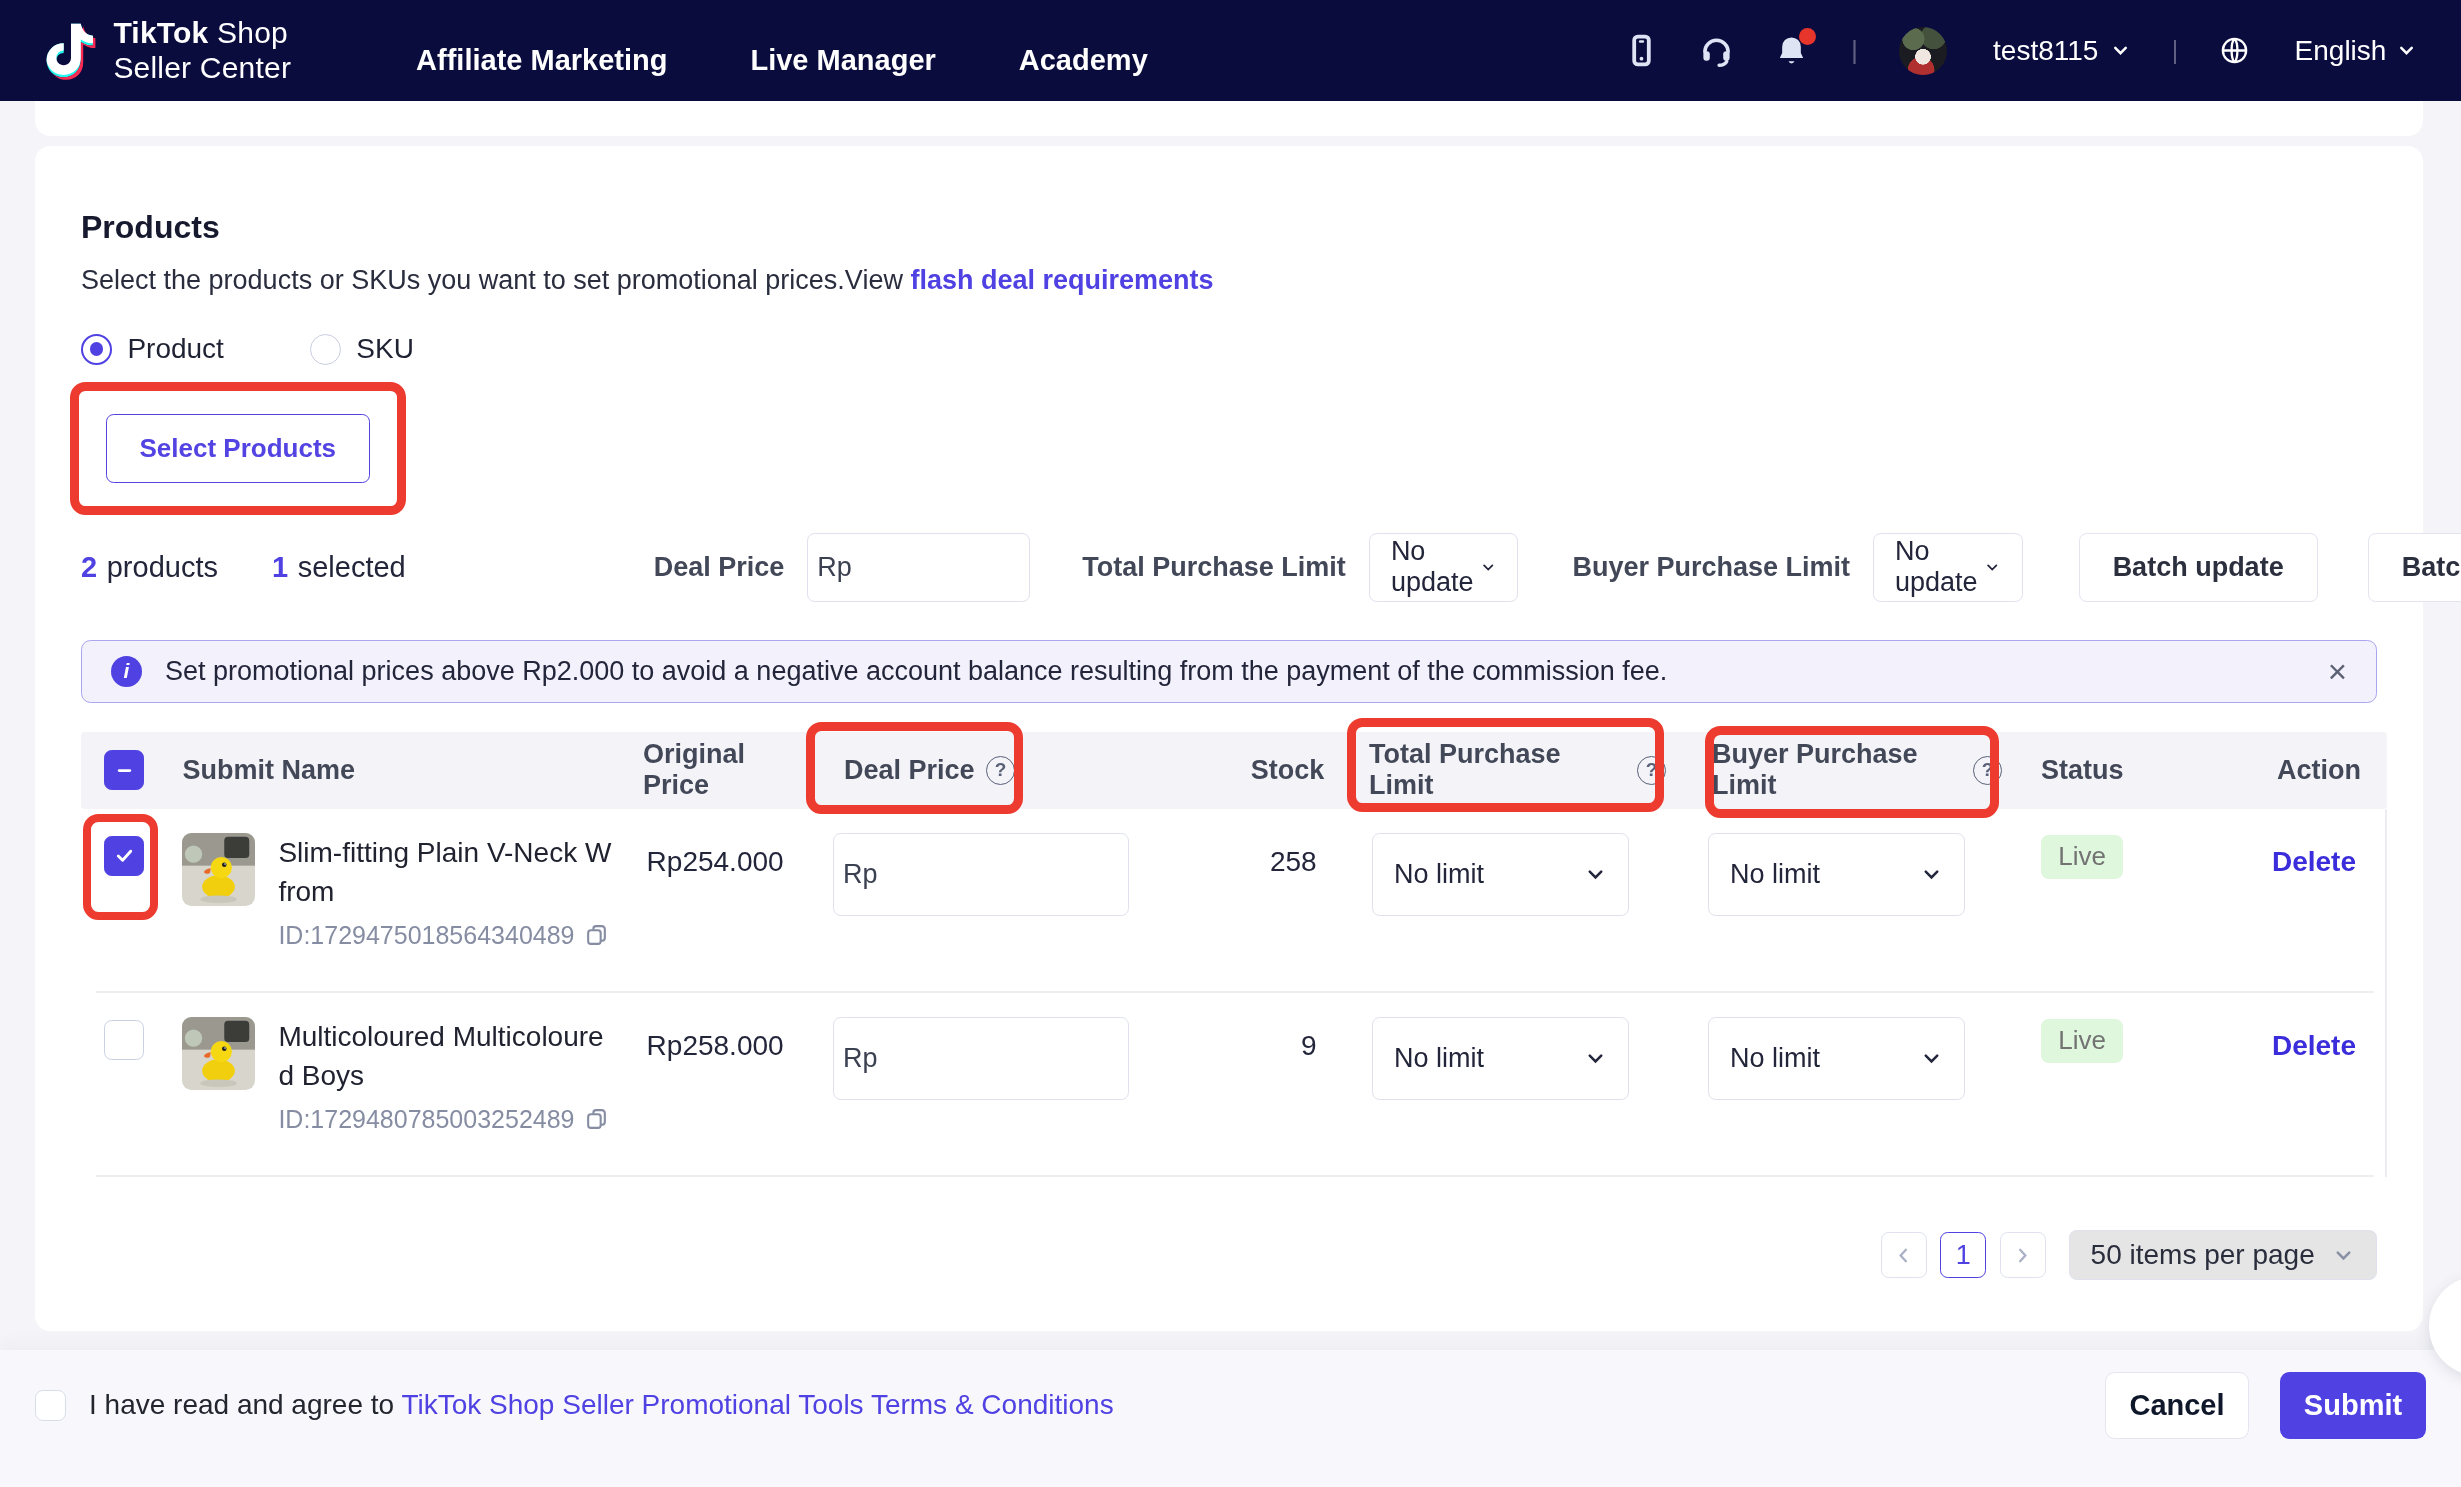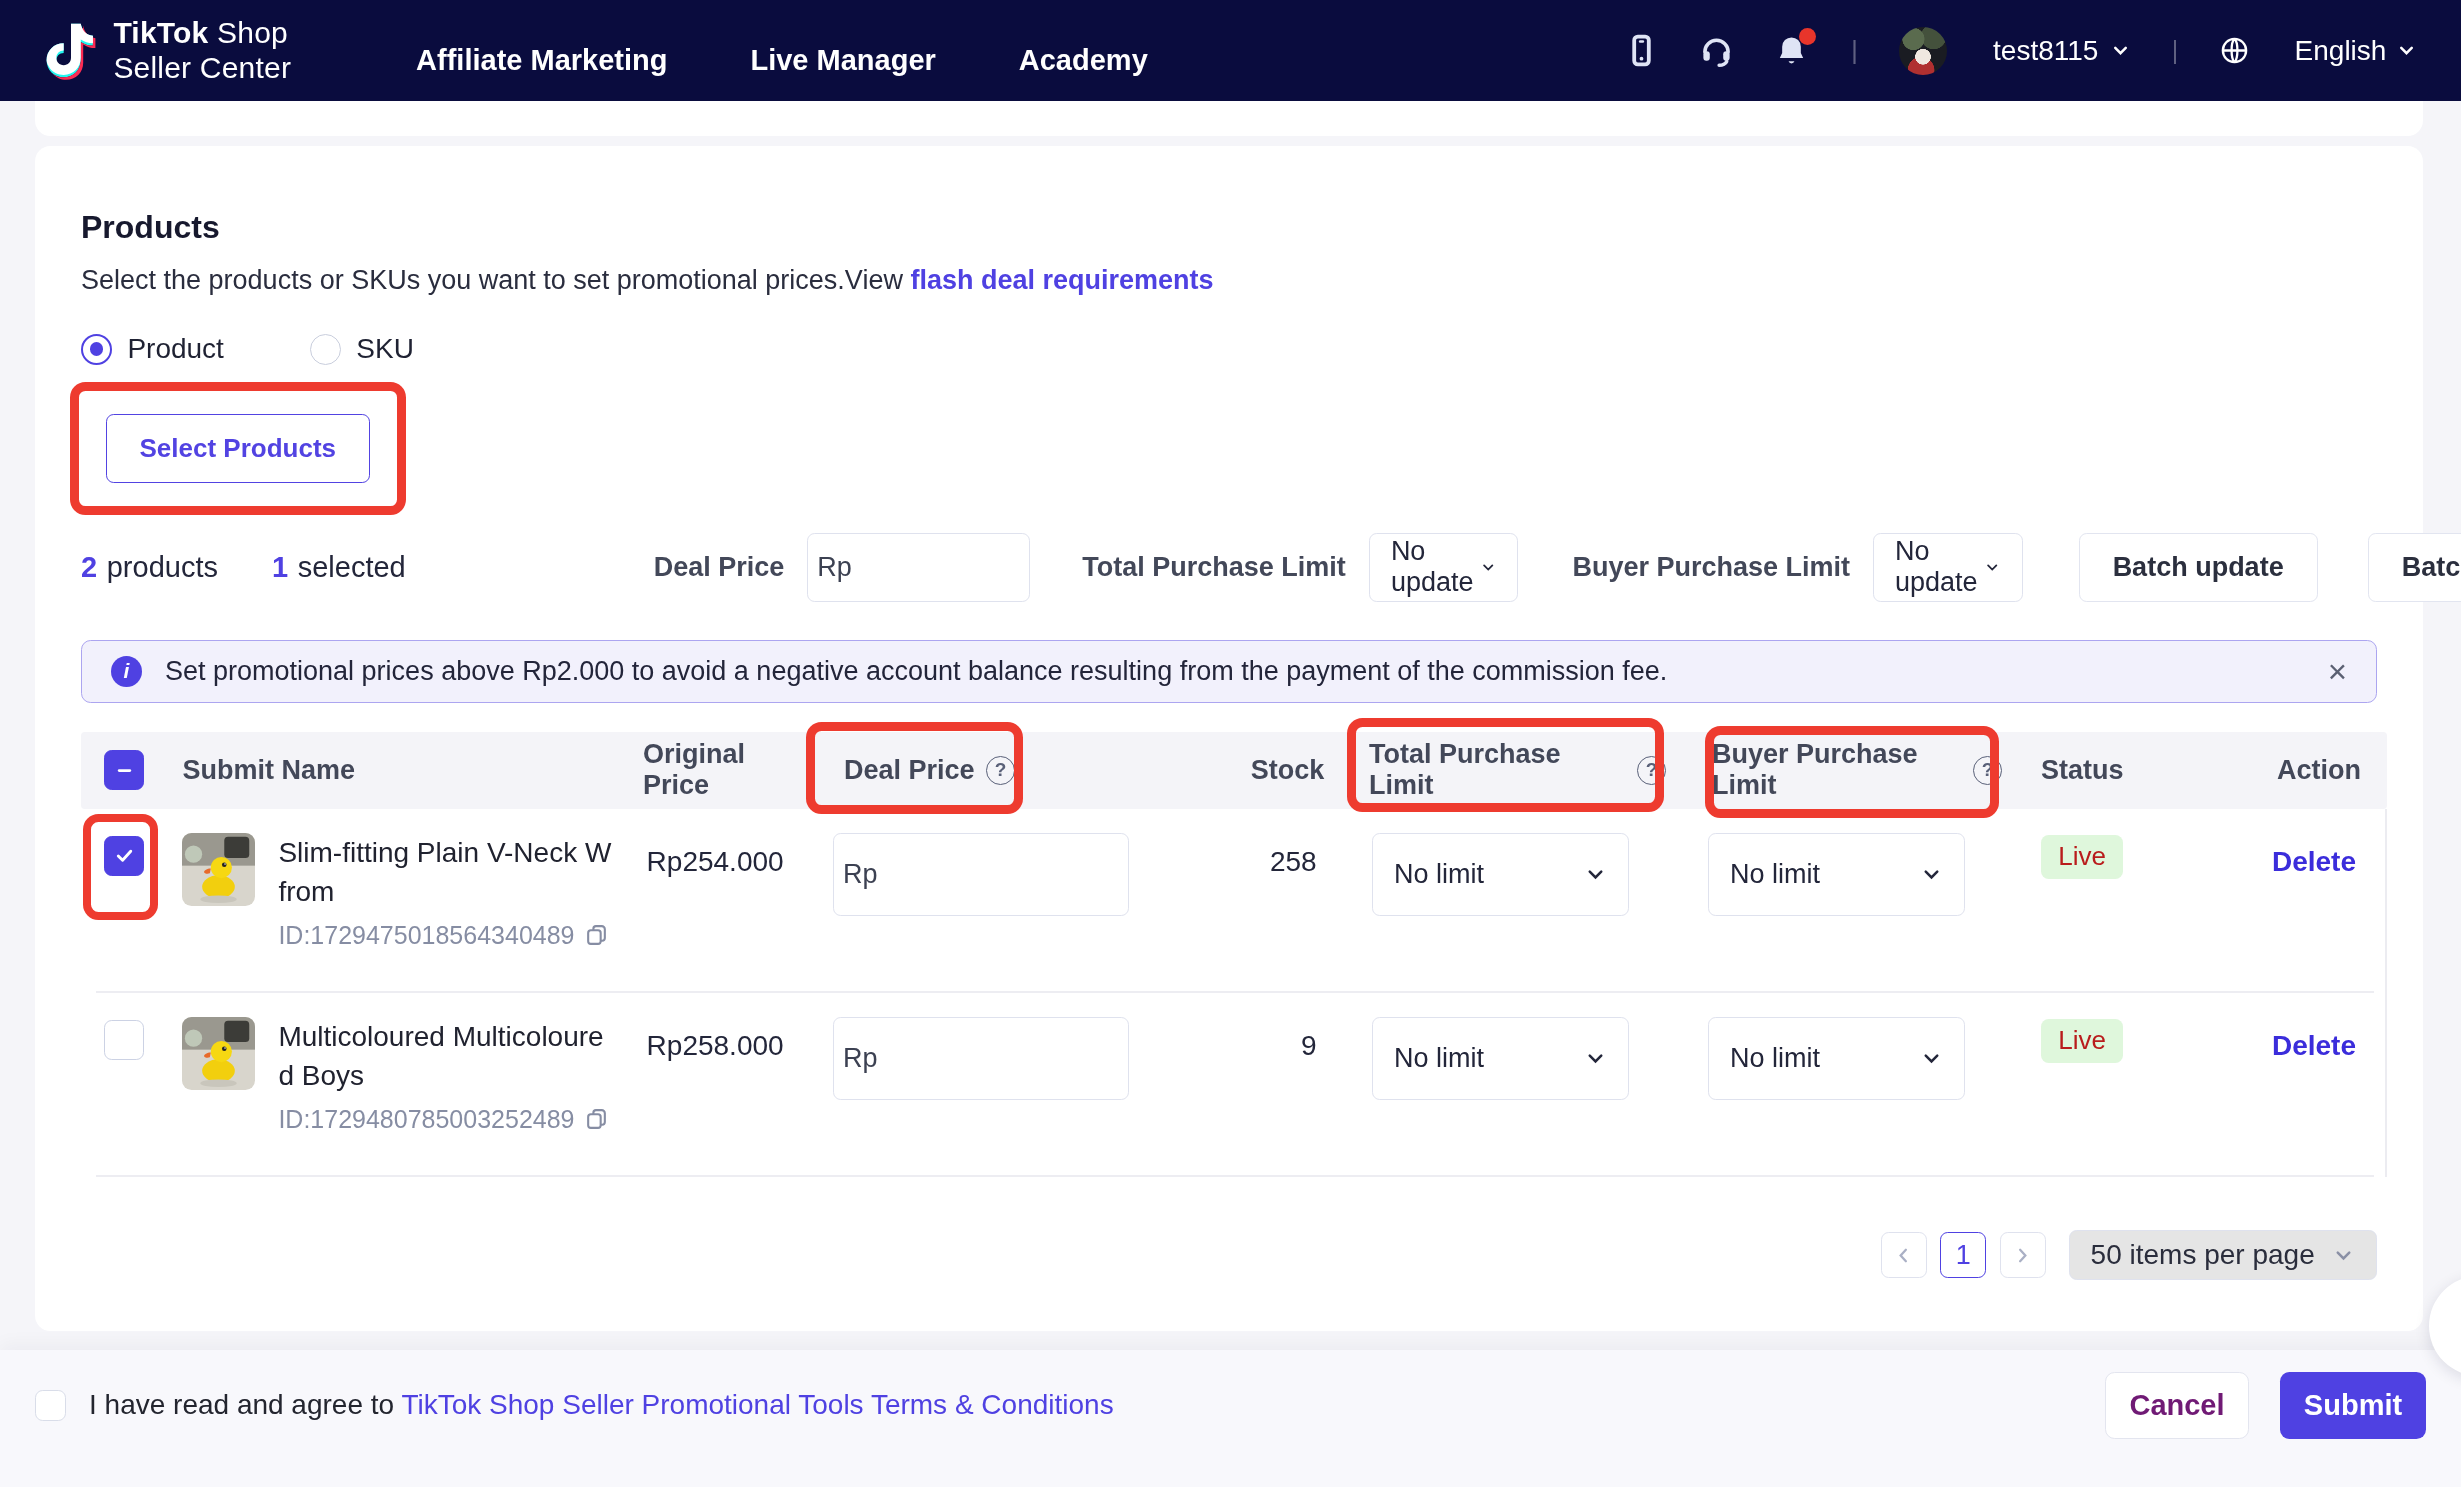--- a/index.html
+++ b/index.html
@@ -139,21 +139,21 @@
   .prod-name { font-size:28px; color:#20222f; line-height:1.4; }
   .prod-id { margin-top:9.6px; font-size:25px; color:#868da3; display:flex; align-items:center; gap:9.6px; }
   .copy-icon { width:25px; height:25px; cursor:pointer; }
   .cell-right { justify-self:stretch; text-align:right; padding-right:13.4px; padding-top:37px; font-size:28px; color:#23263a; }
   .cell-input { padding-top:24px; padding-left:36px; }
   .cell-input .input-box { width:296px; height:83px; }
   .cell-select { padding-top:24px; padding-left:42px; }
   .cell-select .select-box { width:257px; height:83px; }
   .cell-status { padding-top:26px; padding-left:39px; }
   .live-badge {
-    display:inline-block; background:#dff7dc; color:#b91c1c; font-size:26px;
+    display:inline-block; background:#dff7dc; color:#737373; font-size:26px;
     padding:6.7px 17.3px; border-radius:7.7px;
   }
   .cell-action { text-align:right; padding-right:30px; padding-top:37px; }
   .delete-link { color:#3b2ddb; font-size:28px; font-weight:bold; cursor:pointer; }
   .table-right-border { position:absolute; top:77px; bottom:0; right:0; width:1.9px; background:#ececf1; }
 
   
   .pagination { position:absolute; right:46px; top:1084px; display:flex; align-items:center; gap:13.4px; }
   .page-btn {
     width:46px; height:46px; border:1.9px solid #dfe2ee; border-radius:7.7px; background:#fff;
@@ -169,21 +169,21 @@
     position:absolute; left:0; top:1350px; width:2461px; height:137px;
     background:#f8f8fc; box-shadow:0 -5.8px 17.3px rgba(20,20,60,.04);
     display:flex; align-items:center; padding:0 35px;
   }
   .footer-check { width:31px; height:31px; border-radius:7.7px; border:1.9px solid #d9dde9; background:#fff; cursor:pointer; flex:none; margin-top:-27px; }
   .footer-text { margin-left:23px; margin-top:-27px; font-size:28px; color:#23252f; }
   .footer .link { font-weight:normal; }
   .footer-actions { margin-left:auto; display:flex; gap:31px; margin-top:-27px; }
   .btn-cancel {
     width:144px; height:67px; background:#fff; border:1.9px solid #e3e5ef; border-radius:9.6px;
-    font-size:29px; font-weight:bold; color:#701a75; display:flex; align-items:center; justify-content:center; cursor:pointer;
+    font-size:29px; font-weight:bold; color:#0f172a; display:flex; align-items:center; justify-content:center; cursor:pointer;
   }
   .btn-submit {
     width:146px; height:67px; background:#4f41e2; border:none; border-radius:9.6px;
     font-size:29px; font-weight:bold; color:#fff; display:flex; align-items:center; justify-content:center; cursor:pointer;
   }
 
   
   .float-help {
     position:absolute; left:2429px; top:1276px; width:100px; height:100px; border-radius:50%;
     background:#fff; box-shadow:0 3.8px 15.4px rgba(20,20,60,.12);

